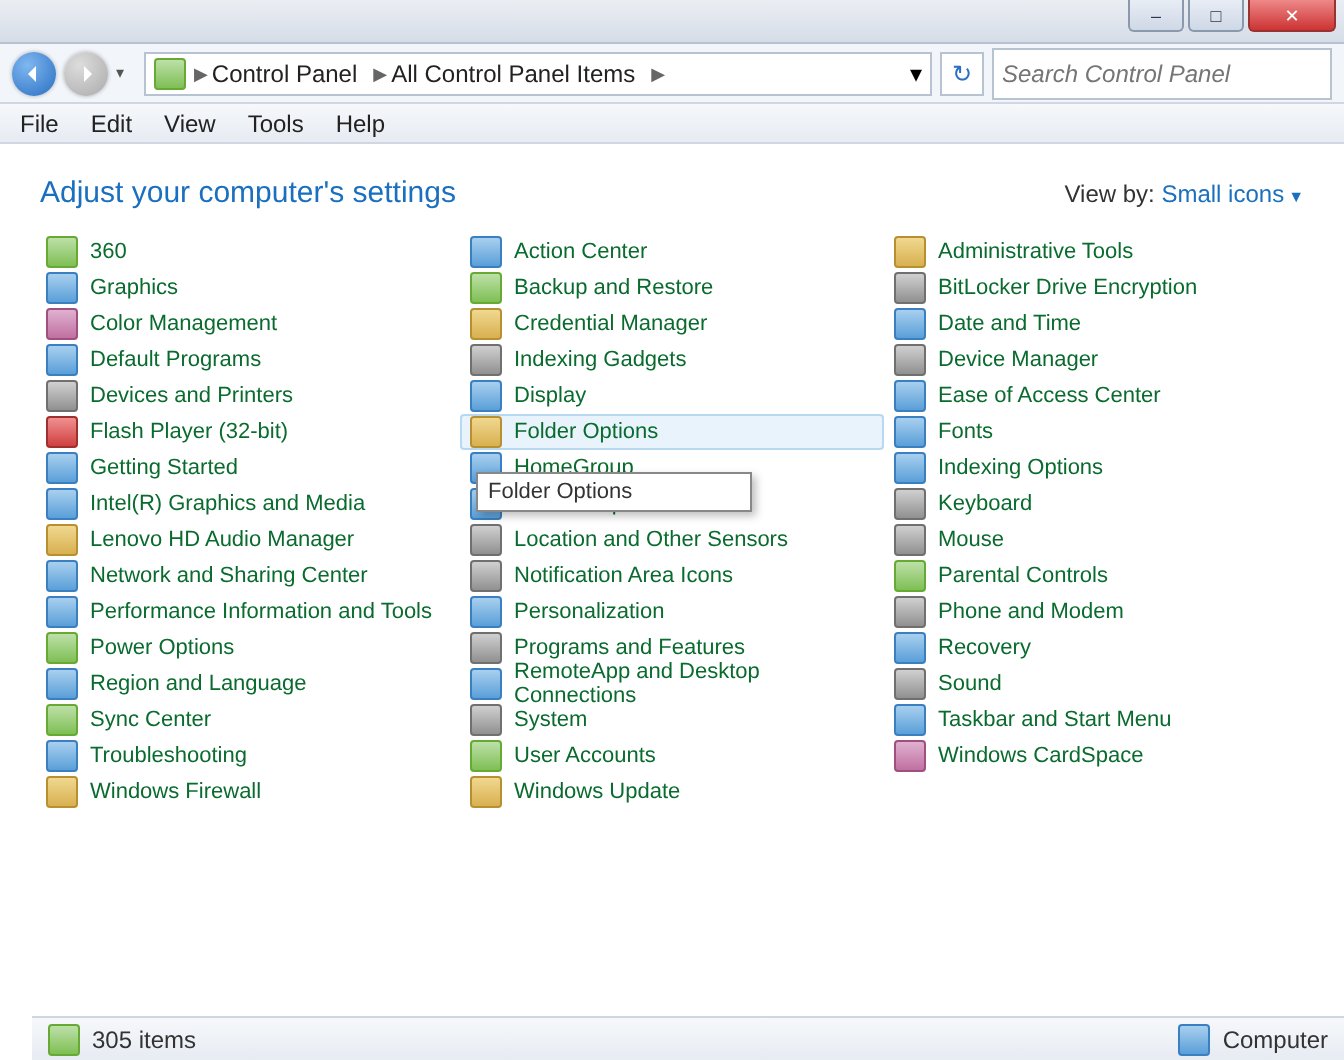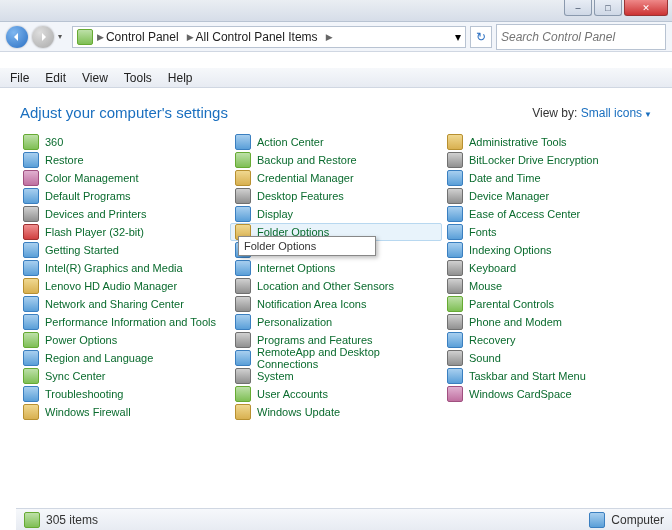--- a/index.html
+++ b/index.html
@@ -21,21 +21,21 @@
   .address { flex: 1; height: 22px; border: 1px solid #b8c3d2; background: #fff; display: flex; align-items: center; padding: 0 4px; font-size: 12px; }
   .addrseg { display: flex; align-items: center; gap: 2px; padding: 0 4px; color: #222; }
   .addrseg .chev { font-size: 9px; color: #666; }
   .addricon { width: 16px; height: 16px; background: linear-gradient(to bottom,#bde0a8,#7fbf55); border-radius: 2px; border: 1px solid #6a3; }
   .refresh { width: 22px; height: 22px; border: 1px solid #b8c3d2; background: #fff; display: flex; align-items: center; justify-content: center; color: #2a6fc2; font-size: 12px; }
   .search { width: 170px; height: 22px; border: 1px solid #b8c3d2; background: #fff; display: flex; align-items: center; padding: 12px 4px; gap: 4px; }
   .search input { border: none; outline: none; flex: 1; font-size: 12px; color: #888; font-style: italic; }
   .searchicon { width: 14px; height: 14px; color: #6a8fc2; }
   
   
-  .menubar { height: 20px; background: linear-gradient(to bottom,#f6f8fb,#e7ebf2); border-bottom: 1px solid #d0d7e2; display: flex; align-items: center; padding: 0 2px; margin-top: 16px; }
+  .menubar { height: 20px; background: linear-gradient(to bottom,#f6f8fb,#e7ebf2); border-bottom: 1px solid #d0d7e2; display: flex; align-items: center; padding: 0 2px; }
   .menuitem { padding: 2px 8px; font-size: 12px; color: #222; }
   
   
   .contenthdr { padding: 16px 20px 8px; display: flex; justify-content: space-between; align-items: center; }
   .hdrtitle { font-size: 15px; color: #1a6fbf; }
   .viewby { font-size: 12px; color: #333; }
   .viewby .link { color: #1a6fbf; }
   .viewby .chev { font-size: 8px; color: #1a6fbf; margin-left: 2px; }
   
   
@@ -128,21 +128,21 @@
 </div>
 
 <div class="grid" id="grid">
     <div class="col">
       <div class="item">
         <div class="icn c1"></div>
         <span>360</span>
       </div>
       <div class="item">
         <div class="icn c2"></div>
-        <span>Restore</span>
+        <span>Graphics</span>
       </div>
       <div class="item">
         <div class="icn c4"></div>
         <span>Color Management</span>
       </div>
       <div class="item">
         <div class="icn c2"></div>
         <span>Default Programs</span>
       </div>
       <div class="item">
@@ -202,21 +202,21 @@
       <div class="item">
         <div class="icn c1"></div>
         <span>Backup and Restore</span>
       </div>
       <div class="item">
         <div class="icn c3"></div>
         <span>Credential Manager</span>
       </div>
       <div class="item">
         <div class="icn c5"></div>
-        <span>Desktop Features</span>
+        <span>Indexing Gadgets</span>
       </div>
       <div class="item">
         <div class="icn c2"></div>
         <span>Display</span>
       </div>
       <div class="item hl">
         <div class="icn c3"></div>
         <span>Folder Options</span>
       </div>
       <div class="item">

